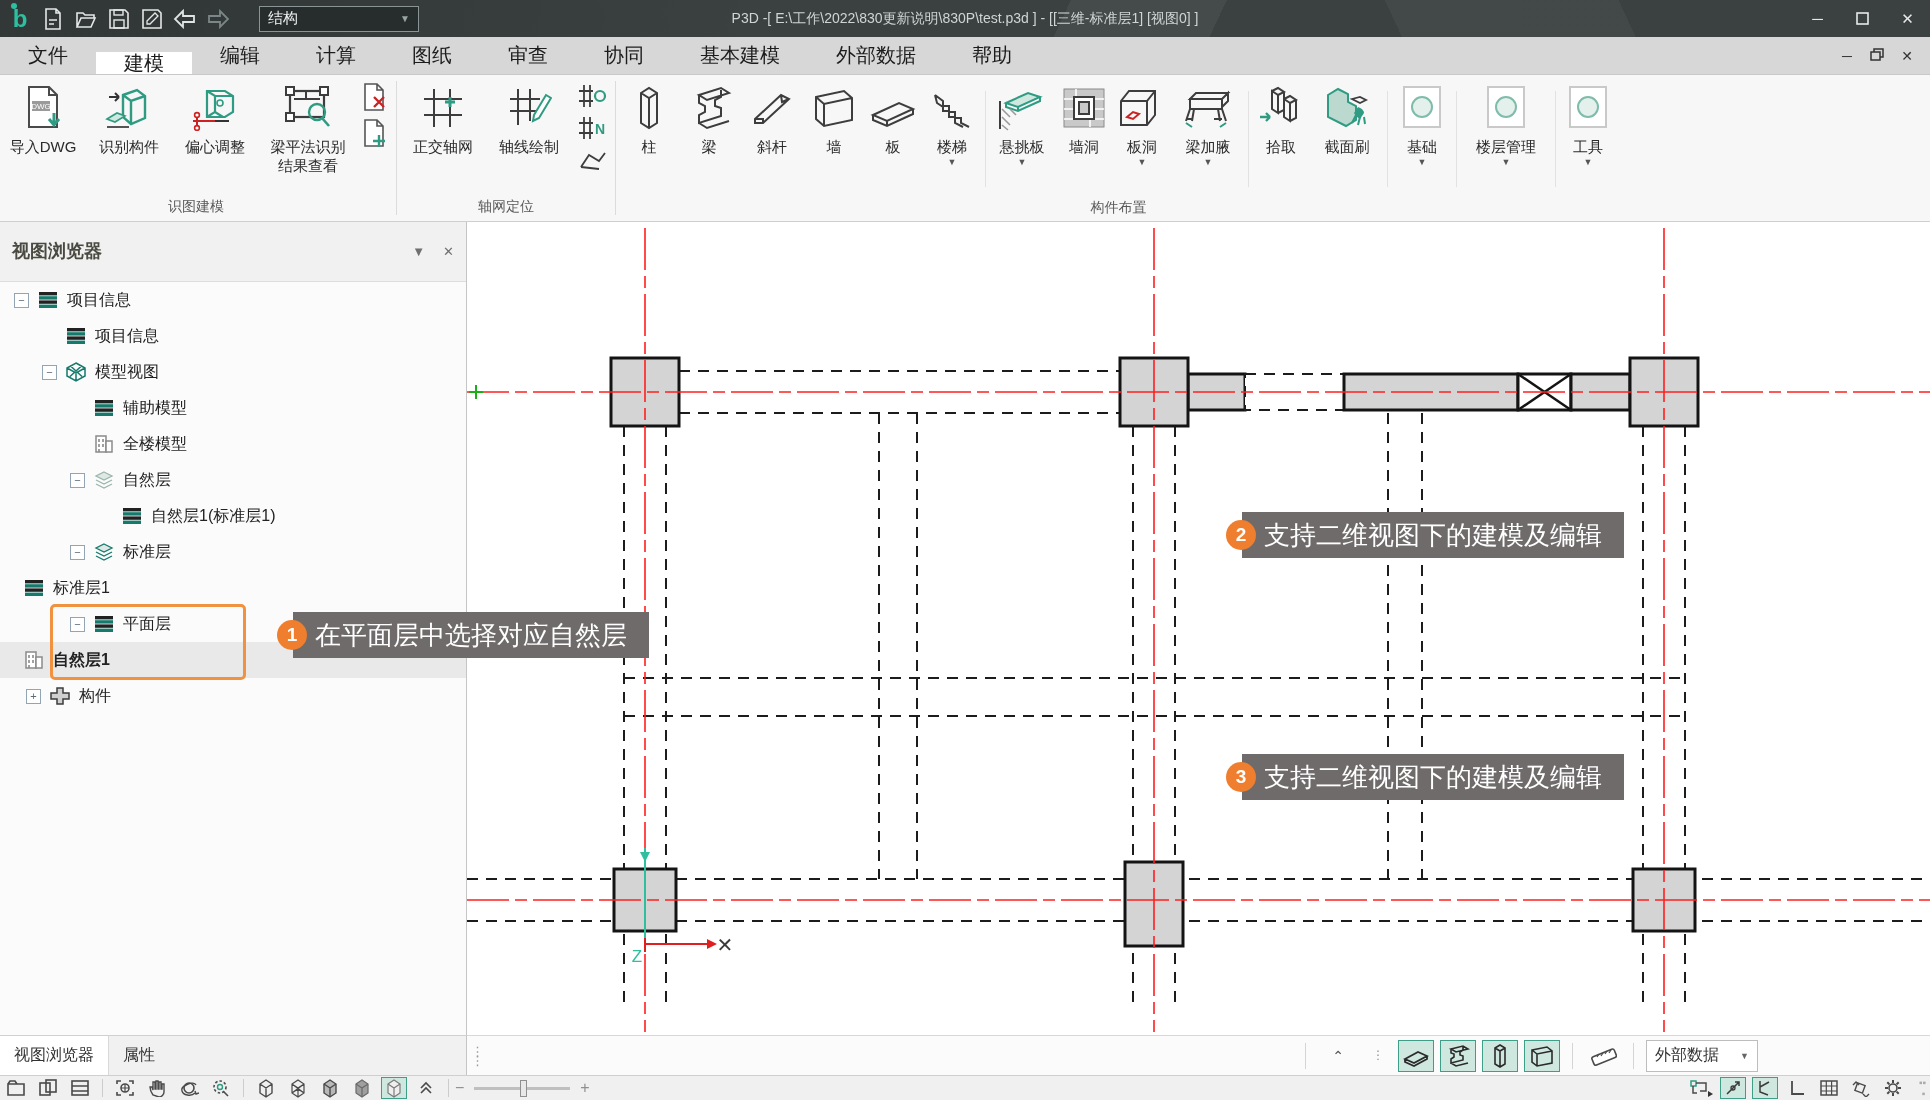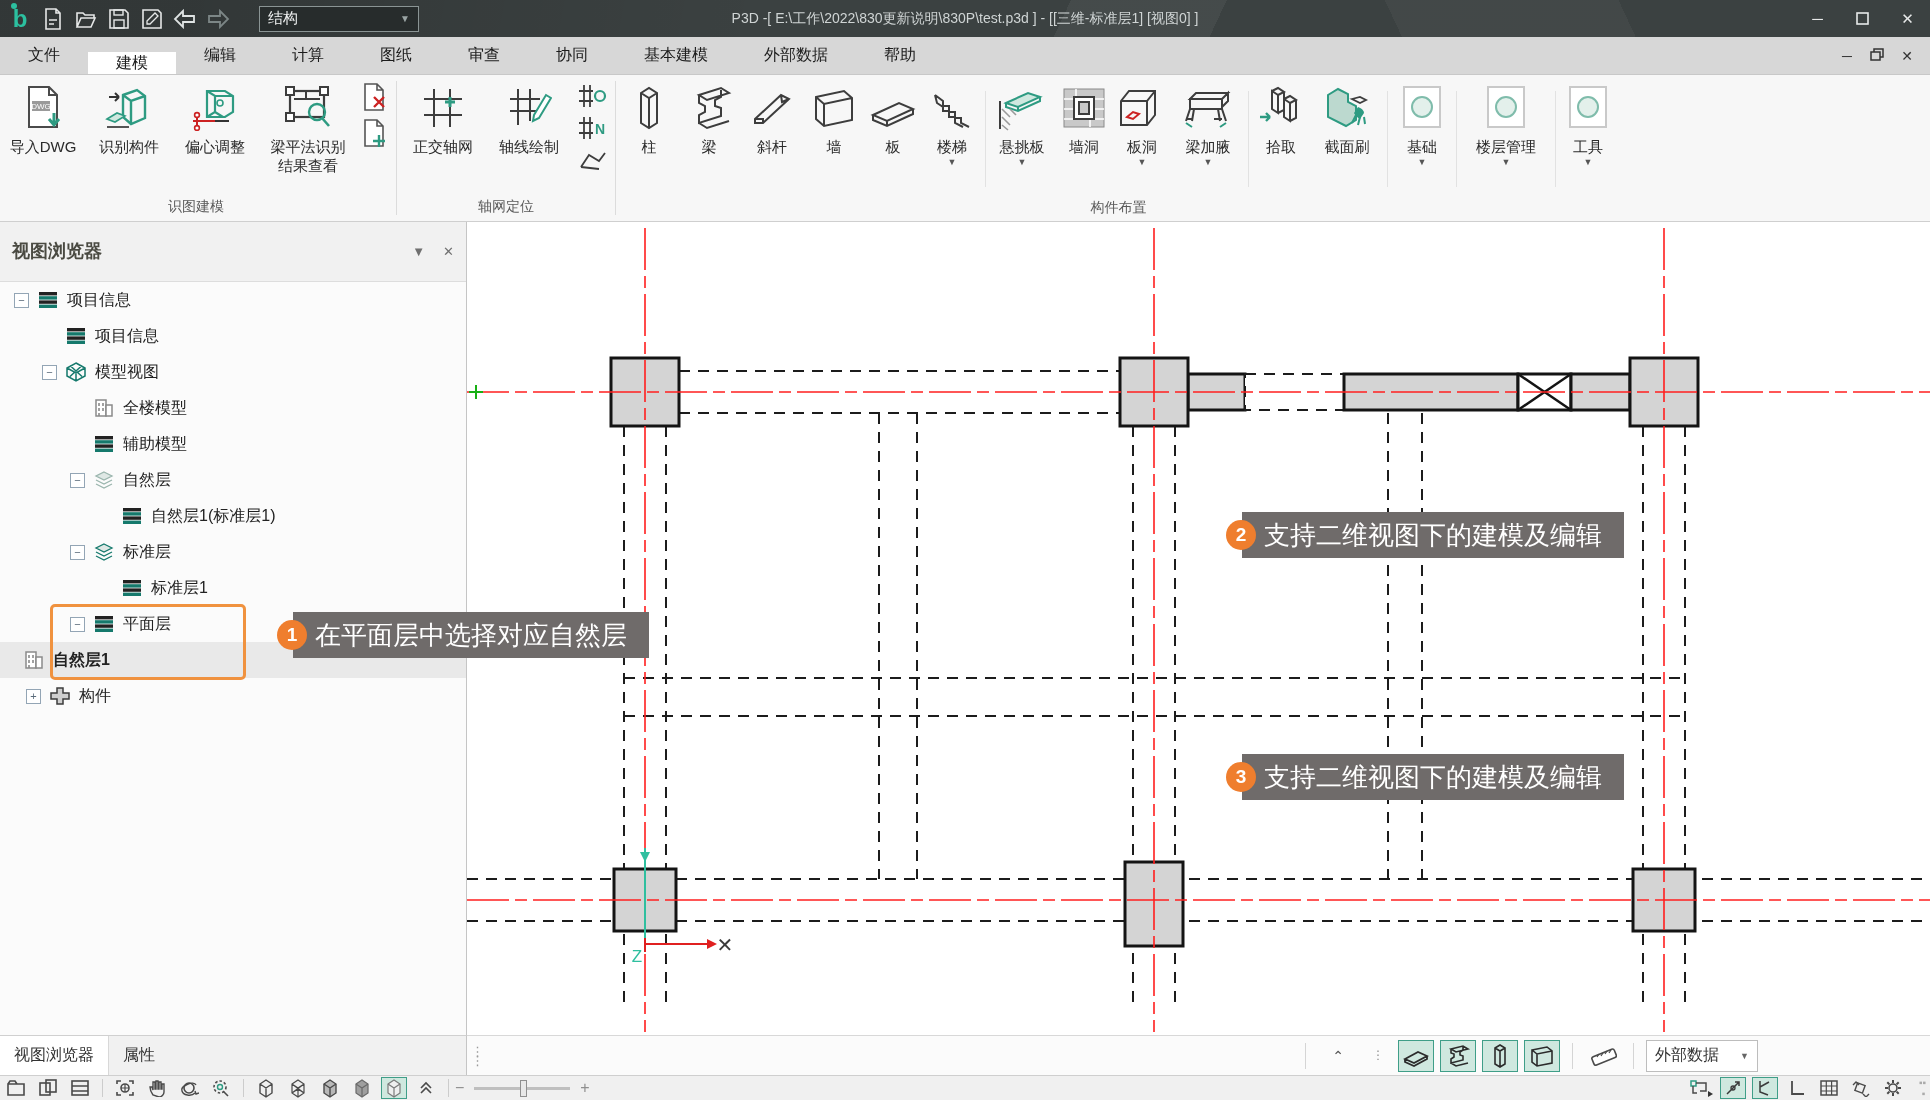--- a/index.html
+++ b/index.html
@@ -21,21 +21,21 @@
   .mode-select { margin-left:28px; width:160px; height:26px; background:#272c2c; border:1px solid #8a9494;
     color:#f0f2f2; font-size:15px; display:flex; align-items:center; padding:0 8px; }
   .mode-select .arr { margin-left:auto; color:#9aa4a4; font-size:10px; }
   .win-title { position:absolute; left:0; right:0; text-align:center; font-size:14px; color:#cfd4d4; pointer-events:none; }
   .win-ctrls { margin-left:auto; display:flex; height:100%; }
   .wbtn { width:45px; height:100%; display:flex; align-items:center; justify-content:center; color:#e8eaea; font-size:15px; }
 
   
   .tabrow { position:absolute; left:0; top:37px; width:1930px; height:38px; background:#d7d7d7;
     display:flex; align-items:stretch; border-bottom:1px solid #c8c8c8; }
-  .mtab { padding:0 28px; display:flex; align-items:center; font-size:16px; color:#1c1c1c; cursor:default;text-align:center; }
+  .mtab { padding:0 28px; display:flex; align-items:center; font-size:20px; color:#1c1c1c; cursor:default;text-align:center; }
   .mtab.active { background:#ffffff;margin-top:15px; }
   .mdi-ctrls { margin-left:auto; display:flex; align-items:center; padding-right:8px; color:#333; }
   .mdi-ctrls span { width:30px; text-align:center; font-size:14px; }
 
   
   .ribbon { position:absolute; left:0; top:75px; width:1930px; height:147px; background:#f7f7f7;
     border-bottom:1px solid #cfcfcf; display:flex; }
   .rgroup { display:flex; flex-direction:column; }
   .rrow { height:121px; display:flex; align-items:flex-start; padding-top:6px; }
   .rlabel { height:26px; text-align:center; font-size:14px; color:#5a5a5a; line-height:22px; }
@@ -455,37 +455,37 @@
       <div class="trow" style="padding-left:42px">
         <span class="texp">−</span>
         <svg class="ticon" viewBox="0 0 22 20">
             <path d="M11 1 l9 5 v8 l-9 5 -9 -5 v-8 z M2 6 l9 5 9 -5 M11 11 v8 M5 3.5 l12 11 M17 3.5 l-12 11" fill="none" stroke="#15796c" stroke-width="1.5"></path>
           </svg>
         <span>模型视图</span>
       </div>
       <div class="trow" style="padding-left:70px">
         <span class="texp blank">−</span>
         <svg class="ticon" viewBox="0 0 22 20">
-            <rect x="3" y="2" width="10" height="16" fill="#fff" stroke="#8a8a8a" stroke-width="1.5"></rect>
-            <rect x="13" y="7" width="6" height="11" fill="#fff" stroke="#8a8a8a" stroke-width="1.5"></rect>
-            <path d="M6 5 v3 M10 5 v3 M6 10 v3 M10 10 v3 M6 15 v3" stroke="#8a8a8a" stroke-width="1.6"></path>
-          </svg>
-        <span>全楼模型</span>
-      </div>
-      <div class="trow" style="padding-left:70px">
-        <span class="texp blank">−</span>
-        <svg class="ticon" viewBox="0 0 22 20">
             <rect x="2" y="2" width="18" height="3.4" fill="#222"></rect>
             <rect x="2" y="6.2" width="18" height="3.4" fill="#15796c"></rect>
             <rect x="2" y="10.4" width="18" height="3.4" fill="#222"></rect>
             <rect x="2" y="14.6" width="18" height="3.4" fill="#15796c"></rect>
           </svg>
         <span>辅助模型</span>
       </div>
       <div class="trow" style="padding-left:70px">
+        <span class="texp blank">−</span>
+        <svg class="ticon" viewBox="0 0 22 20">
+            <rect x="3" y="2" width="10" height="16" fill="#fff" stroke="#8a8a8a" stroke-width="1.5"></rect>
+            <rect x="13" y="7" width="6" height="11" fill="#fff" stroke="#8a8a8a" stroke-width="1.5"></rect>
+            <path d="M6 5 v3 M10 5 v3 M6 10 v3 M10 10 v3 M6 15 v3" stroke="#8a8a8a" stroke-width="1.6"></path>
+          </svg>
+        <span>全楼模型</span>
+      </div>
+      <div class="trow" style="padding-left:70px">
         <span class="texp">−</span>
         <svg class="ticon" viewBox="0 0 22 20">
             <path d="M11 2 l8 4 -8 4 -8 -4 z" fill="#dfe8e5" stroke="#9ab5ad" stroke-width="1.3"></path>
             <path d="M3 10 l8 4 8 -4 M3 14 l8 4 8 -4" fill="none" stroke="#9ab5ad" stroke-width="1.3"></path>
           </svg>
         <span>自然层</span>
       </div>
       <div class="trow" style="padding-left:98px">
         <span class="texp blank">−</span>
         <svg class="ticon" viewBox="0 0 22 20">
@@ -497,21 +497,21 @@
         <span>自然层1(标准层1)</span>
       </div>
       <div class="trow" style="padding-left:70px">
         <span class="texp">−</span>
         <svg class="ticon" viewBox="0 0 22 20">
             <path d="M11 2 l8 4 -8 4 -8 -4 z" fill="#dfe8e5" stroke="#15796c" stroke-width="1.3"></path>
             <path d="M3 10 l8 4 8 -4 M3 14 l8 4 8 -4" fill="none" stroke="#15796c" stroke-width="1.3"></path>
           </svg>
         <span>标准层</span>
       </div>
-      <div class="trow" style="padding-left:98px">
+      <div class="trow" style="">
         <span class="texp blank">−</span>
         <svg class="ticon" viewBox="0 0 22 20">
             <rect x="2" y="2" width="18" height="3.4" fill="#222"></rect>
             <rect x="2" y="6.2" width="18" height="3.4" fill="#15796c"></rect>
             <rect x="2" y="10.4" width="18" height="3.4" fill="#222"></rect>
             <rect x="2" y="14.6" width="18" height="3.4" fill="#15796c"></rect>
           </svg>
         <span>标准层1</span>
       </div>
       <div class="trow" style="padding-left:70px">

